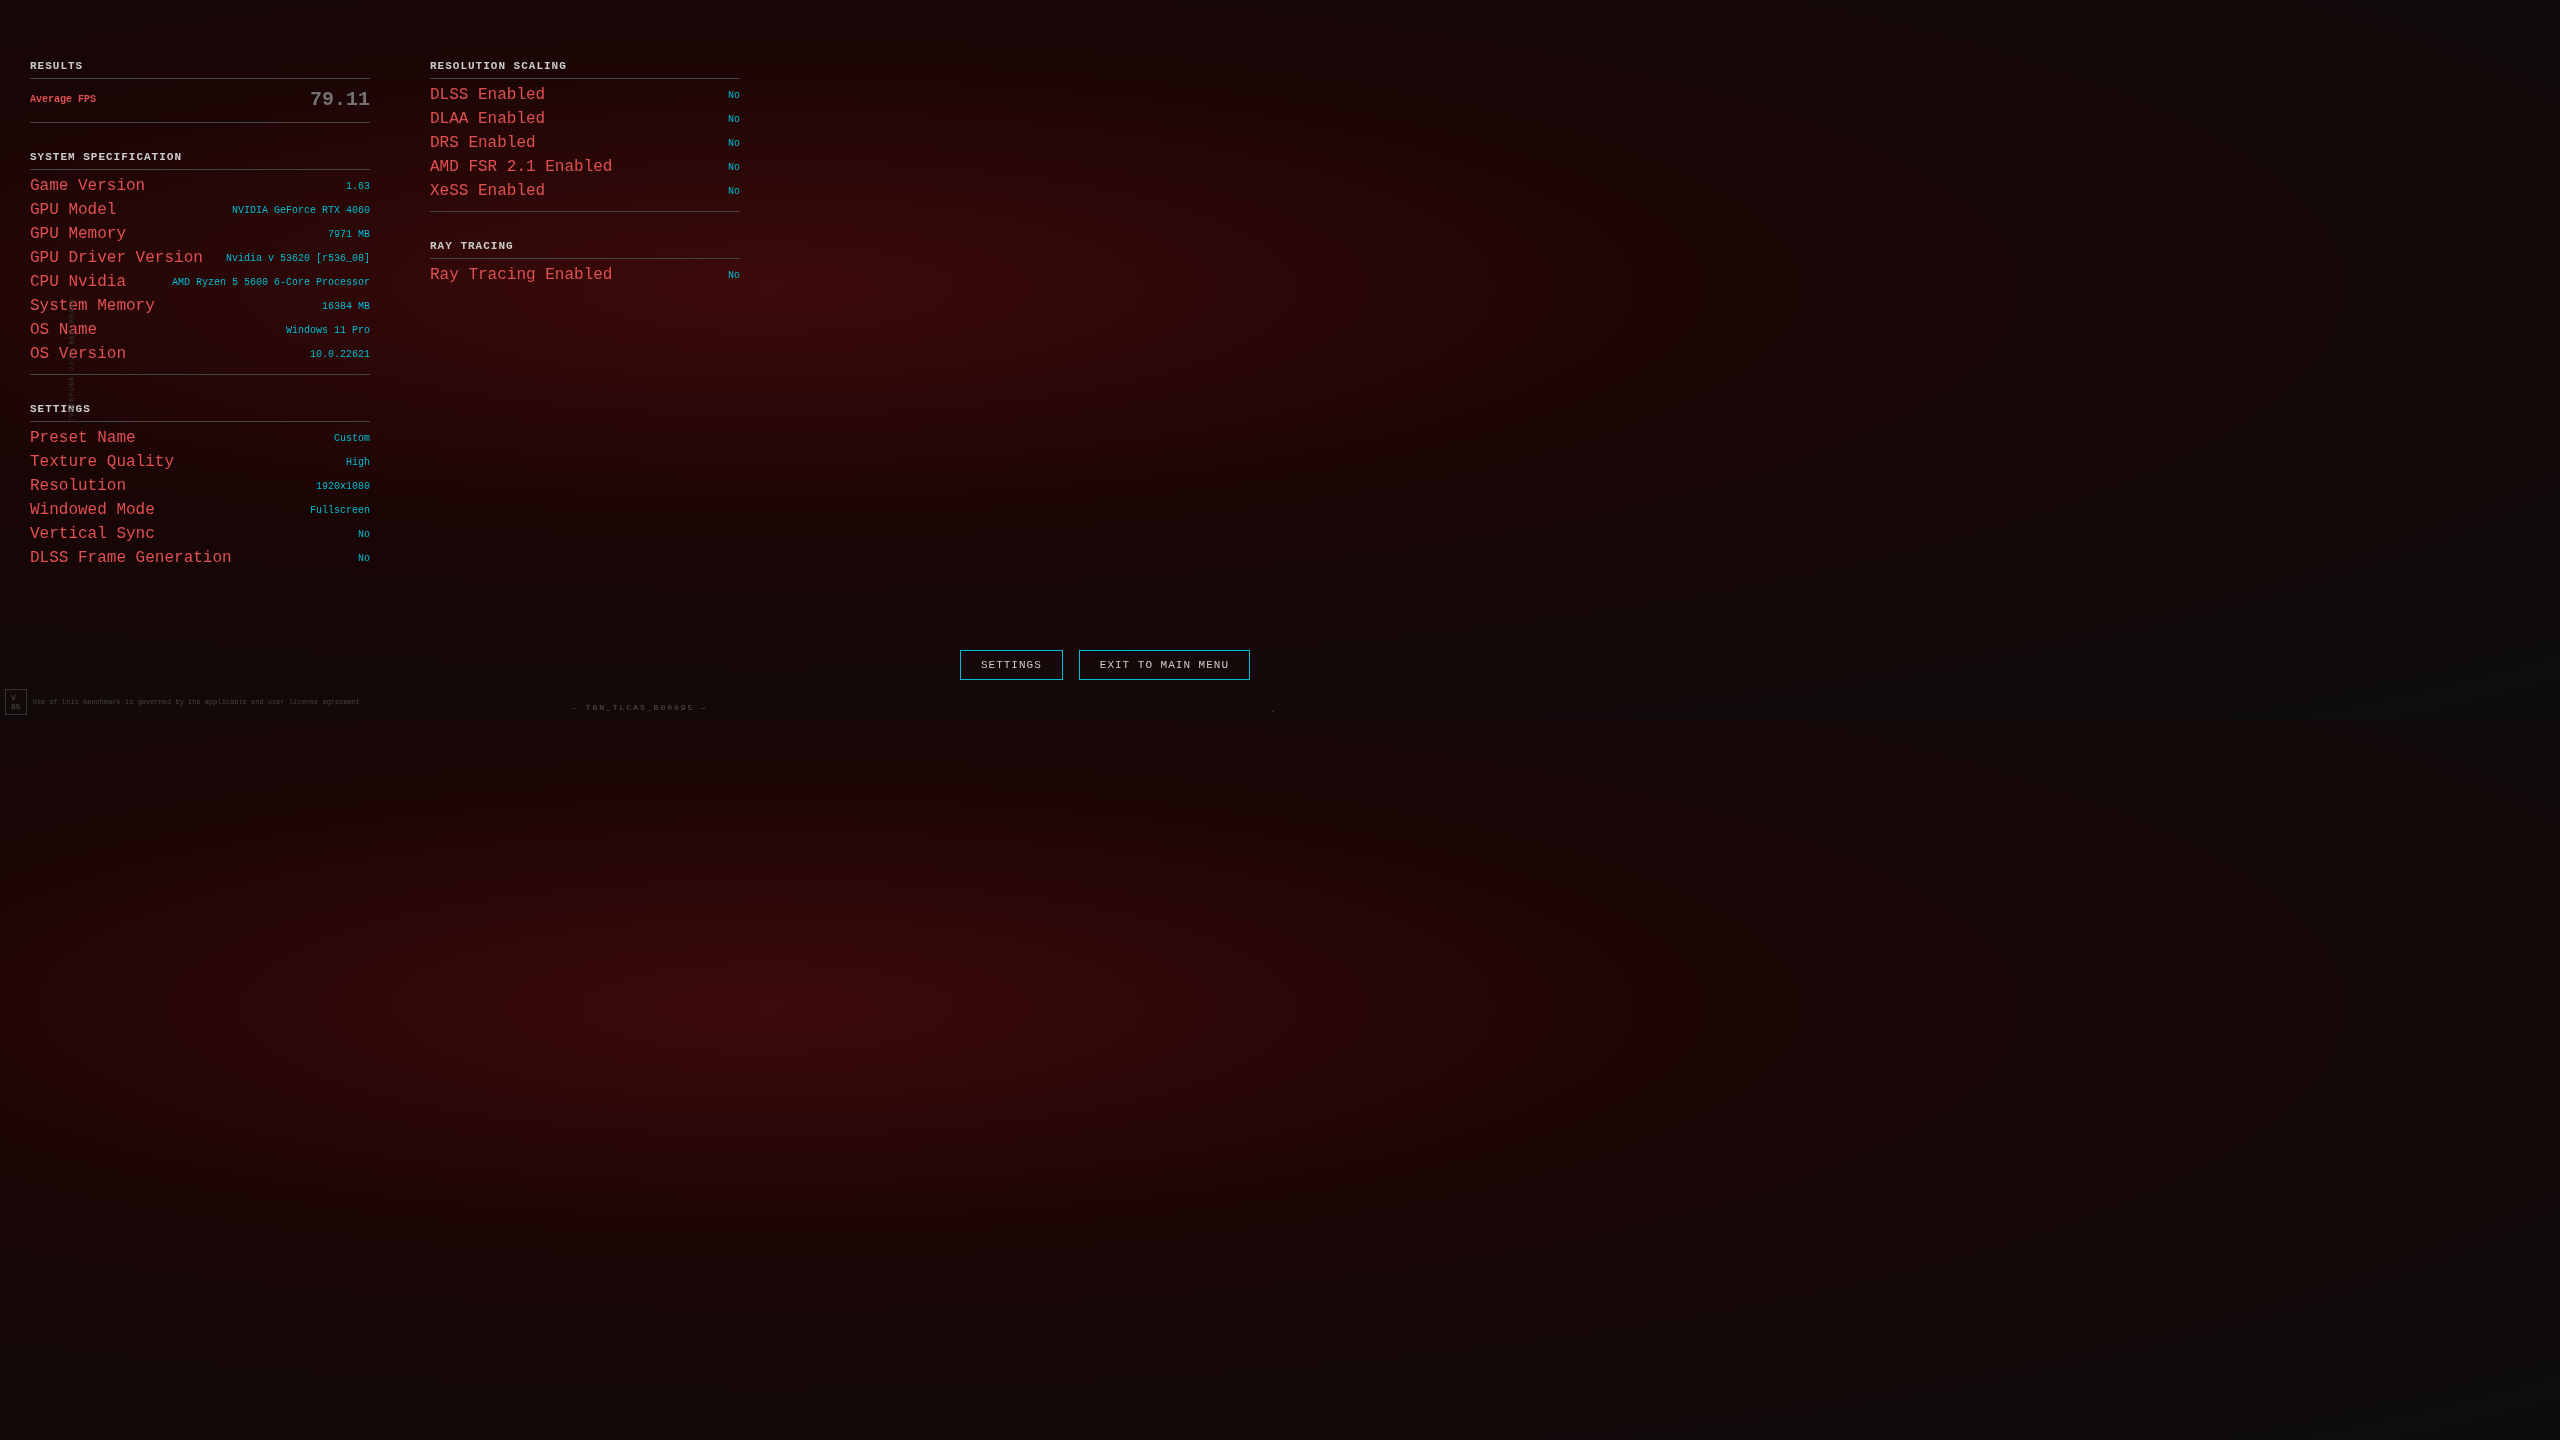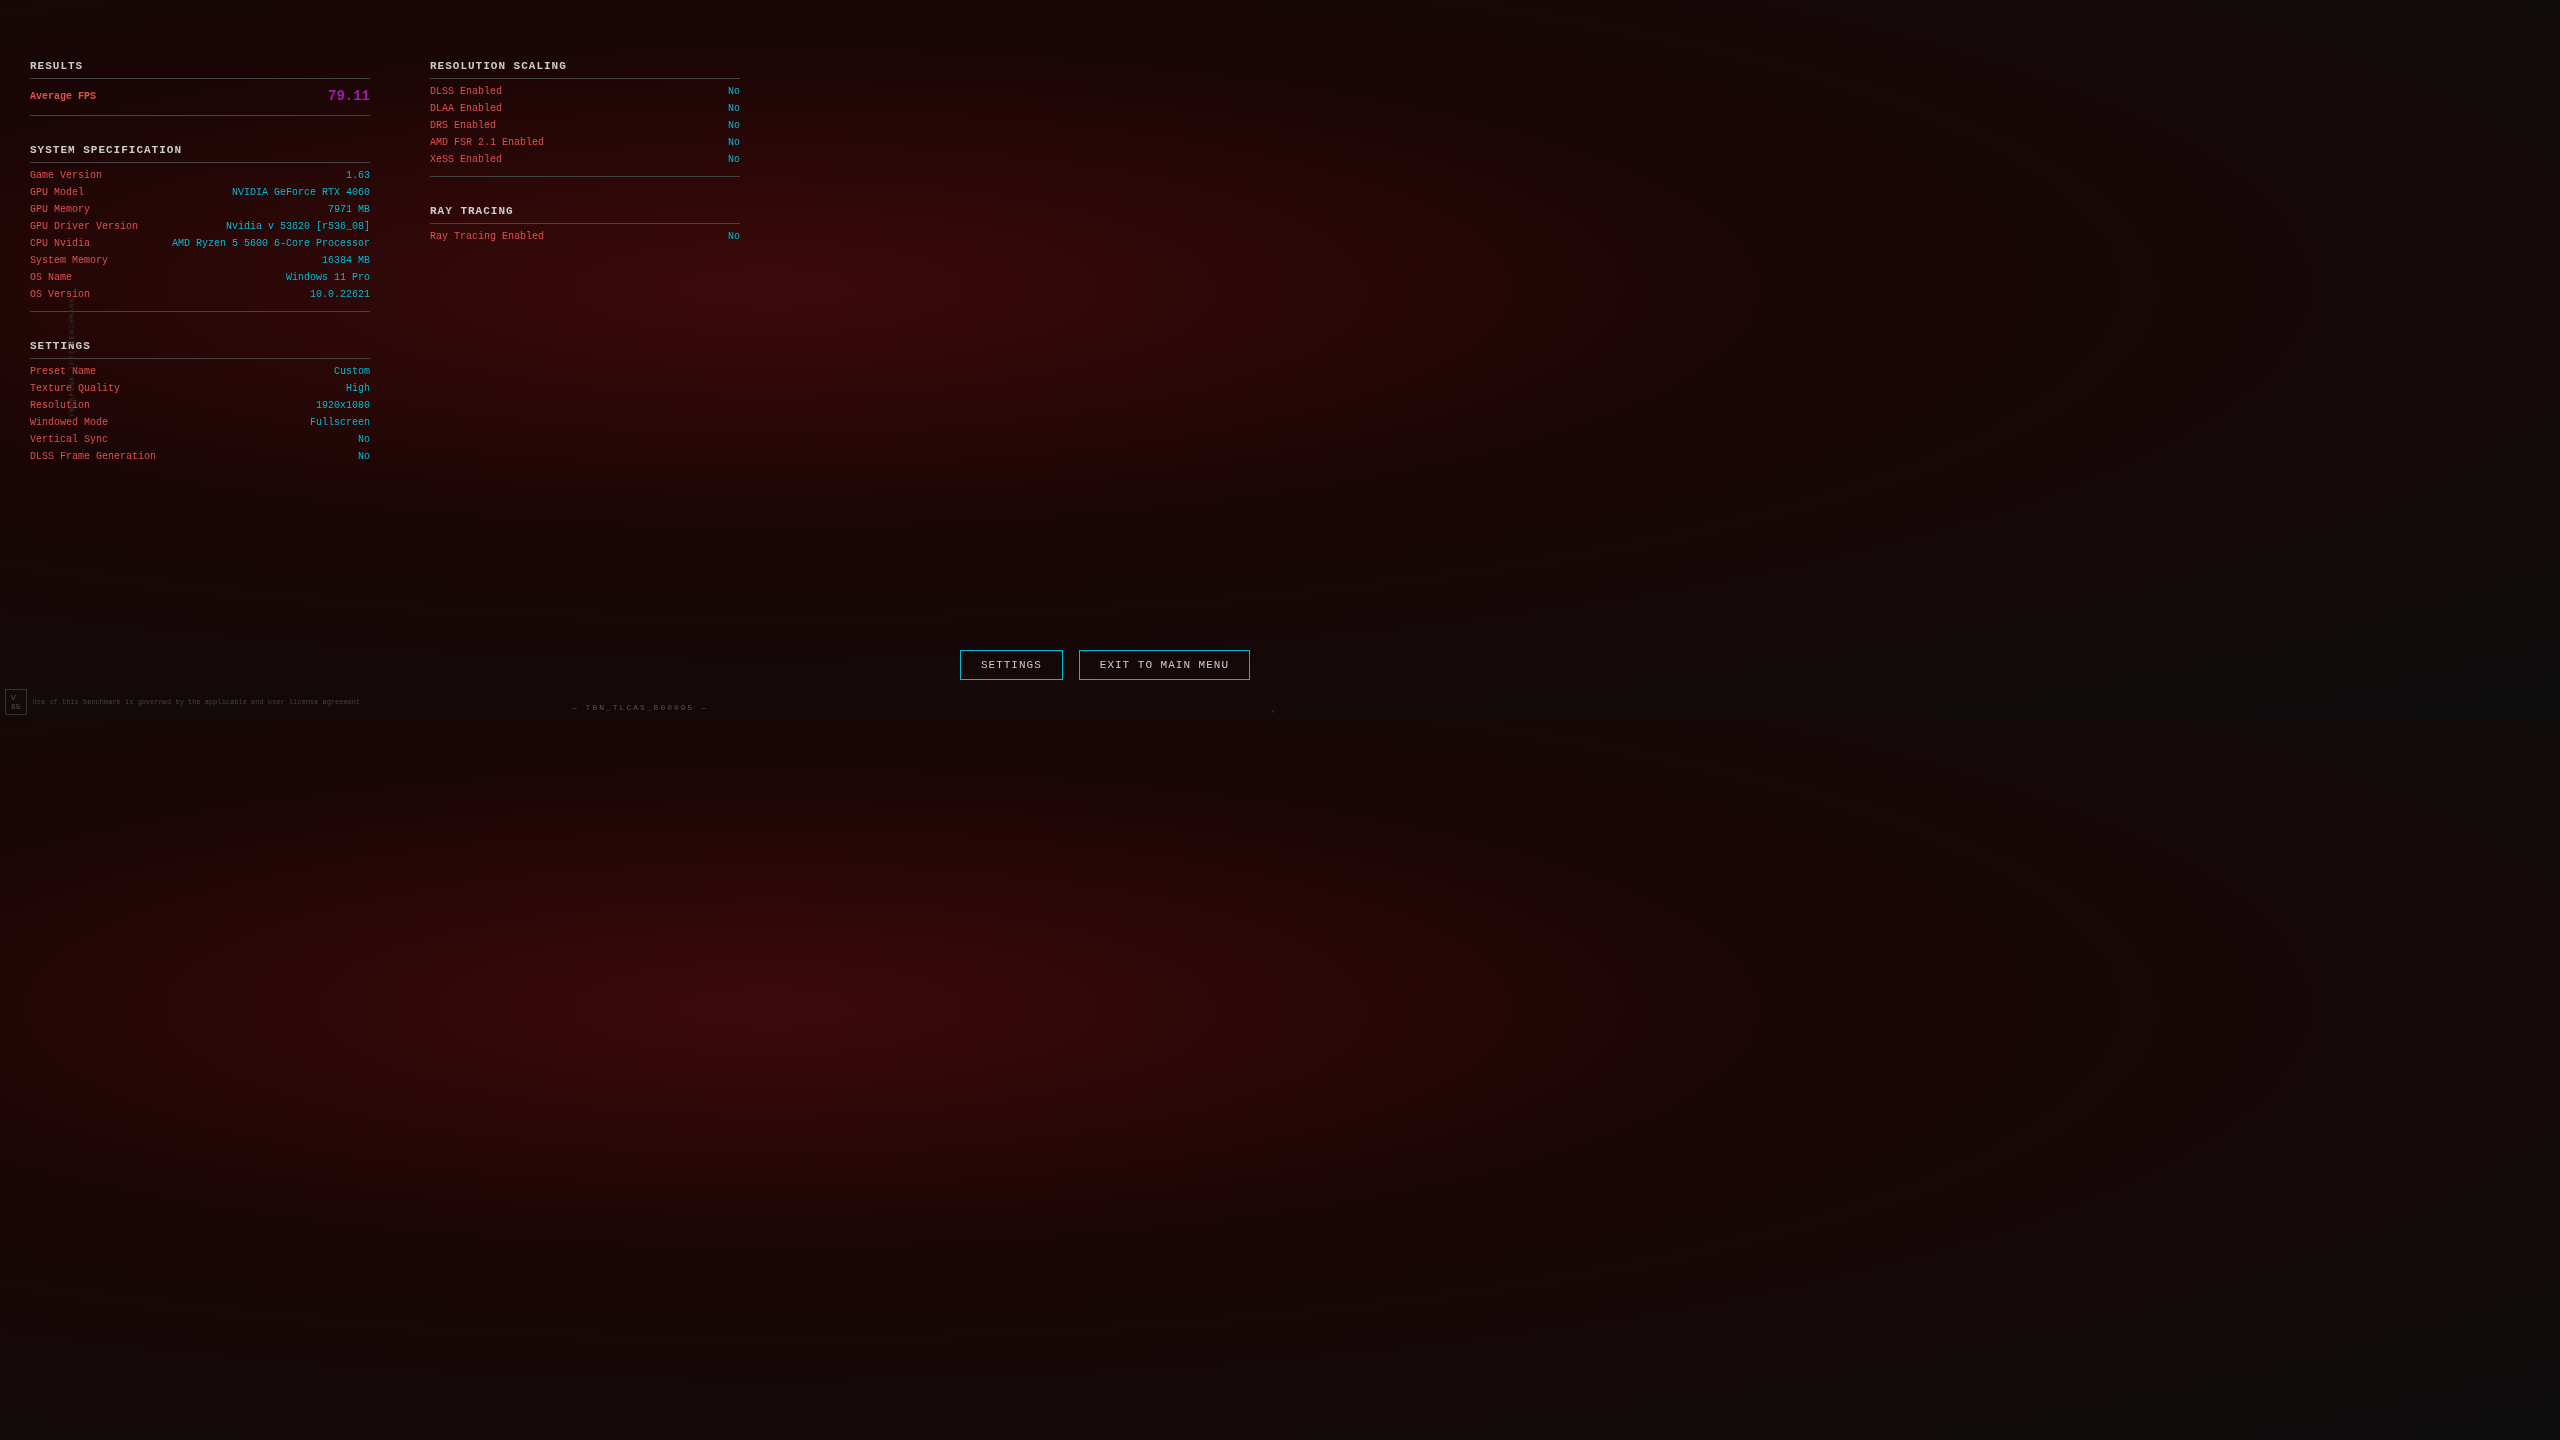--- a/index.html
+++ b/index.html
@@ -62,21 +62,21 @@
     .data-row {
       display: flex;
       justify-content: space-between;
       align-items: center;
       padding: 3px 0;
       font-size: 10px;
     }
 
     .data-row .label {
       color: #e05050;
-      font-size: 10px;
+      font-size: 16px;
     }
 
     .data-row .value {
       color: #00bcd4;
       font-size: 10px;
       text-align: right;
     }
 
     .average-fps-row {
       display: flex;
@@ -85,22 +85,22 @@
       padding: 5px 0 3px 0;
     }
 
     .average-fps-label {
       color: #e05050;
       font-size: 10px;
       font-weight: bold;
     }
 
     .average-fps-value {
-      color: #a21caf;
-      font-size: 14px;
+      color: #737373;
+      font-size: 20px;
       font-weight: bold;
     }
 
     .divider {
       border: none;
       border-top: 1px solid #444;
       margin: 8px 0;
     }
 
     .section-gap {

